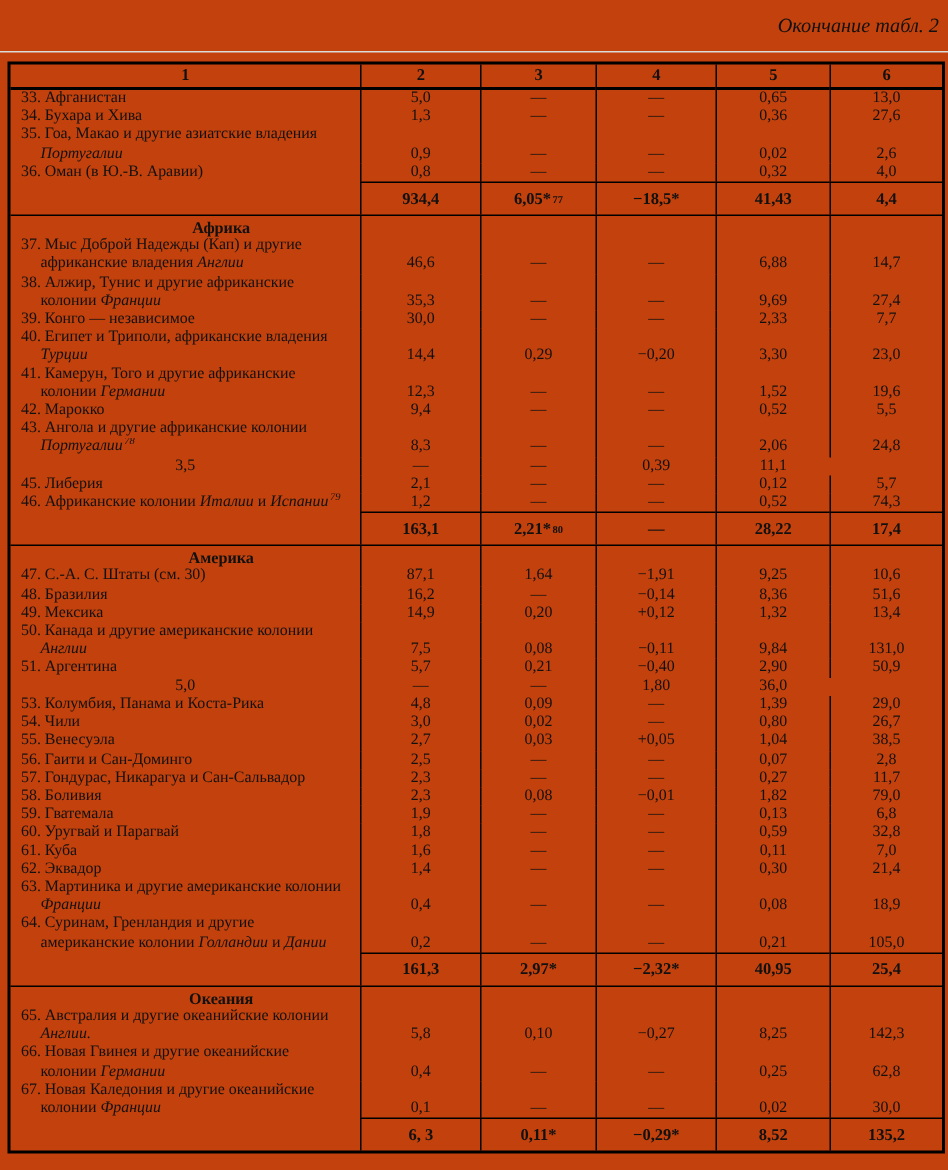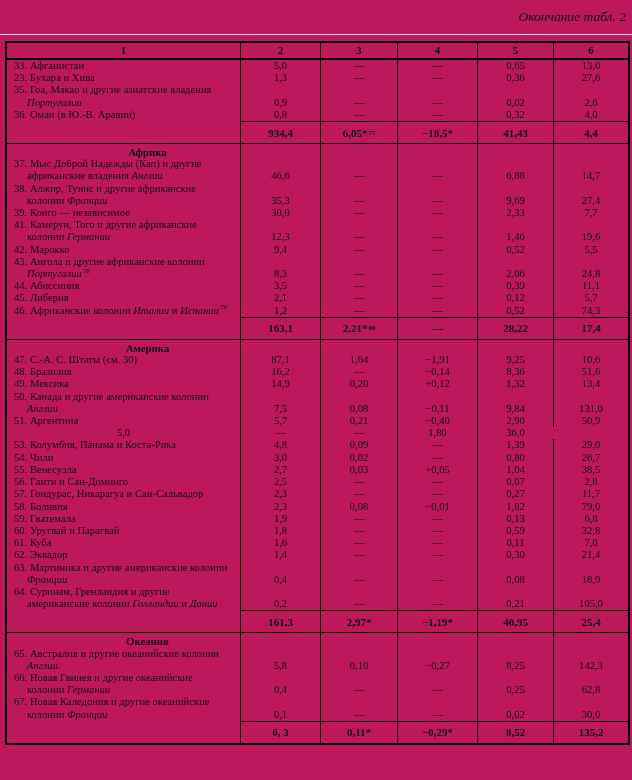--- a/index.html
+++ b/index.html
@@ -1,18 +1,18 @@
 <!DOCTYPE html>
 <html><head>
 <meta charset="utf-8">
 <style>
   * { box-sizing: border-box; margin: 0; padding: 0; }
   html, body { background: #f4f4f2; }
   .page {
-    width: 632px; height: 780px; background: #be185d;
+    width: 632px; height: 780px; background: #c2410c;
     font-family: "Liberation Serif", serif; color: #111;
     position: relative; overflow: hidden; margin: 0 auto;
   }
   .title-row {
     height: 30px; text-align: right;
     font-style: italic; font-size: 13.5px; padding: 9px 6px 0 0;
   }
   .scan-line {
     height: 1px; background: #dcdcd8; margin: 4px 0 6px 0; width: 100%;
   }
@@ -77,21 +77,21 @@
               <div class="line"><span>33. Афганистан</span></div>
             </div>
             <div class="cell val-cell">5,0</div>
             <div class="cell val-cell">—</div>
             <div class="cell val-cell">—</div>
             <div class="cell val-cell">0,65</div>
             <div class="cell val-cell">13,0</div>
           </div>
           <div class="grid-row data-row">
             <div class="cell name-cell">
-              <div class="line"><span>23. Бухара и Хива</span></div>
+              <div class="line"><span>34. Бухара и Хива</span></div>
             </div>
             <div class="cell val-cell">1,3</div>
             <div class="cell val-cell">—</div>
             <div class="cell val-cell">—</div>
             <div class="cell val-cell">0,36</div>
             <div class="cell val-cell">27,6</div>
           </div>
           <div class="grid-row data-row">
             <div class="cell name-cell">
               <div class="line"><span>35. Гоа, Макао и другие азиатские владения</span></div>
@@ -158,27 +158,38 @@
               <div class="line"><span>39. Конго — независимое</span></div>
             </div>
             <div class="cell val-cell">30,0</div>
             <div class="cell val-cell">—</div>
             <div class="cell val-cell">—</div>
             <div class="cell val-cell">2,33</div>
             <div class="cell val-cell">7,7</div>
           </div>
           <div class="grid-row data-row">
             <div class="cell name-cell">
+              <div class="line"><span>40. Египет и Триполи, африканские владения</span></div>
+              <div class="line cont"><span class="it">Турции</span></div>
+            </div>
+            <div class="cell val-cell">14,4</div>
+            <div class="cell val-cell">0,29</div>
+            <div class="cell val-cell">−0,20</div>
+            <div class="cell val-cell">3,30</div>
+            <div class="cell val-cell">23,0</div>
+          </div>
+          <div class="grid-row data-row">
+            <div class="cell name-cell">
               <div class="line"><span>41. Камерун, Того и другие африканские</span></div>
               <div class="line cont"><span>колонии </span><span class="it">Германии</span></div>
             </div>
             <div class="cell val-cell">12,3</div>
             <div class="cell val-cell">—</div>
             <div class="cell val-cell">—</div>
-            <div class="cell val-cell">1,46</div>
+            <div class="cell val-cell">1,52</div>
             <div class="cell val-cell">19,6</div>
           </div>
           <div class="grid-row data-row">
             <div class="cell name-cell">
               <div class="line"><span>42. Марокко</span></div>
             </div>
             <div class="cell val-cell">9,4</div>
             <div class="cell val-cell">—</div>
             <div class="cell val-cell">—</div>
             <div class="cell val-cell">0,52</div>
@@ -189,23 +200,20 @@
               <div class="line"><span>43. Ангола и другие африканские колонии</span></div>
               <div class="line cont"><span class="it">Португалии<sup>78</sup></span></div>
             </div>
             <div class="cell val-cell">8,3</div>
             <div class="cell val-cell">—</div>
             <div class="cell val-cell">—</div>
             <div class="cell val-cell">2,06</div>
             <div class="cell val-cell">24,8</div>
           </div>
           <div class="grid-row data-row">
-            <div class="cell name-cell">
-              <div class="line"><span>44. Абиссиния</span></div>
-            </div>
             <div class="cell val-cell">3,5</div>
             <div class="cell val-cell">—</div>
             <div class="cell val-cell">—</div>
             <div class="cell val-cell">0,39</div>
             <div class="cell val-cell">11,1</div>
           </div>
           <div class="grid-row data-row">
             <div class="cell name-cell">
               <div class="line"><span>45. Либерия</span></div>
             </div>
@@ -420,21 +428,21 @@
             <div class="cell val-cell">0,2</div>
             <div class="cell val-cell">—</div>
             <div class="cell val-cell">—</div>
             <div class="cell val-cell">0,21</div>
             <div class="cell val-cell">105,0</div>
           </div>
           <div class="grid-row sum-row">
             <div class="cell"></div>
             <div class="cell">161,3</div>
             <div class="cell">2,97*</div>
-            <div class="cell">−1,19*</div>
+            <div class="cell">−2,32*</div>
             <div class="cell">40,95</div>
             <div class="cell">25,4</div>
           </div>
         </div>
         <div class="section sep">
           <div class="grid-row heading-row">
             <div class="cell head-cell">Океания</div>
             <div class="cell"></div>
             <div class="cell"></div>
             <div class="cell"></div>

